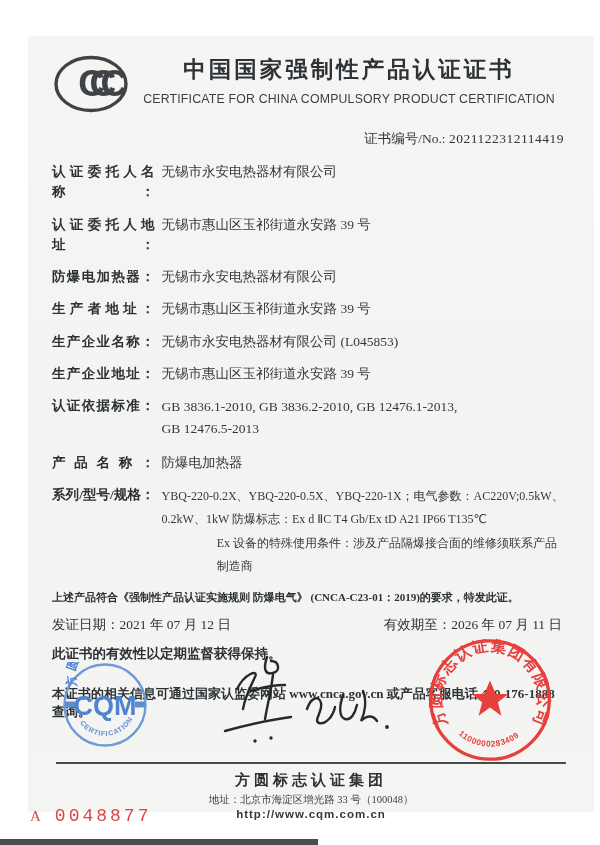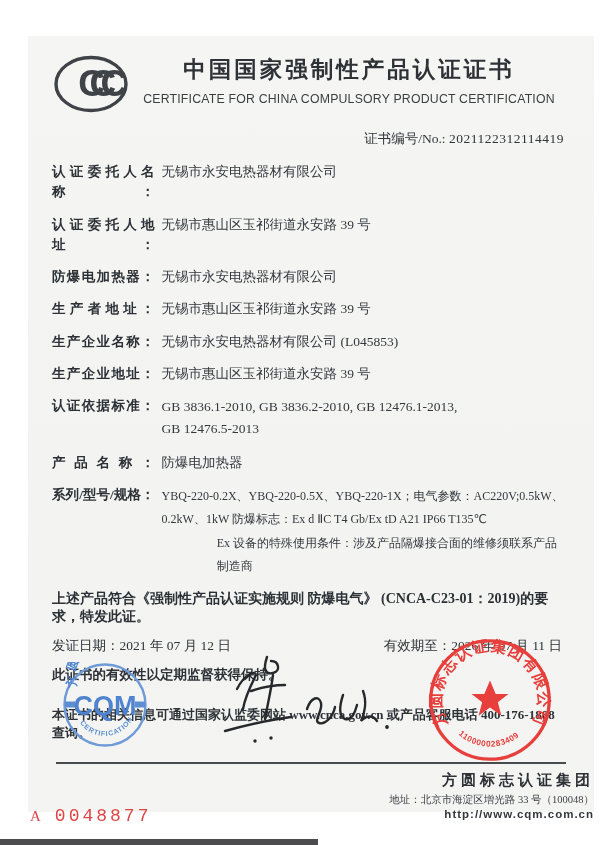--- a/index.html
+++ b/index.html
@@ -17,31 +17,31 @@
   
   .content{padding:0 26px 0 24px;}
   .fields{margin-top:14px;}
   .frow{display:flex;margin-bottom:12px;font-size:13.5px;line-height:1.5;}
   .flabel{flex:0 0 auto;display:inline-block;width:7.6em;font-weight:700;
     text-align:justify;text-align-last:justify;color:#2c3136;}
   .fvalue{flex:1;margin-left:7px;color:#33383d;}
   .fvalue.std{white-space:pre-line;line-height:1.65;}
   .fvalue.series{font-size:12px;line-height:1.95;}
   .fvalue .cond{margin-left:4.6em;}
-  .statement{margin-top:2px;font-size:14px;font-weight:700;color:#2c3136;}
+  .statement{margin-top:2px;font-size:11px;font-weight:700;color:#2c3136;}
   .dates{display:flex;justify-content:space-between;margin-top:11px;font-size:13.5px;font-weight:400;padding-right:6px;gap:40px;}
   .maintain{margin-top:11px;font-size:13.5px;font-weight:700;}
   .infoline{margin-top:22px;font-size:13px;font-weight:700;}
   
   .seals{position:absolute;left:0;top:566px;width:100%;height:200px;}
   .cqm{position:absolute;left:34px;top:60px;}
   .sig{position:absolute;left:187px;top:43px;}
   .stamp{position:absolute;left:396px;top:32px;}
   
-  .page-footer{position:absolute;left:0;top:726px;width:100%;text-align:right;}
+  .page-footer{position:absolute;left:0;top:726px;width:100%;text-align:center;}
   .rule{margin:0 28px;border-top:2px solid #474b4e;}
   .issuer{margin-top:7px;font-size:15px;font-weight:700;letter-spacing:4px;color:#2e3236;}
   .addr{margin-top:3px;font-size:10.5px;color:#3a3f44;}
   .site{margin-top:1px;font-size:11.5px;font-weight:700;letter-spacing:1px;color:#33383c;font-family:"Liberation Sans",sans-serif;}
   
   .serial{position:absolute;left:30px;top:806px;color:#e04545;}
   .serial .pre{font-size:15px;margin-right:14px;}
   .serial .no{font-size:18px;letter-spacing:3px;font-family:"Liberation Mono",monospace;}
   .bottom-shadow{position:absolute;left:0;top:839px;width:318px;height:6px;background:#4c4c4e;}
 </style>

